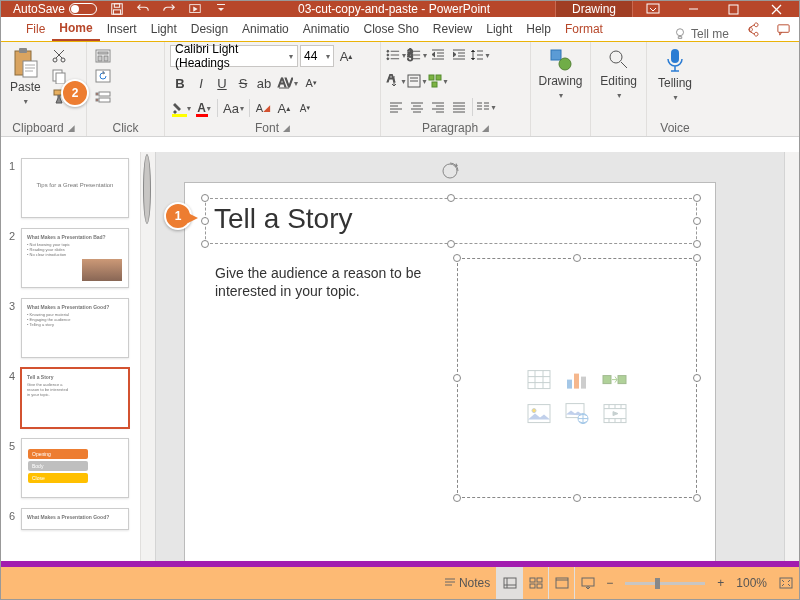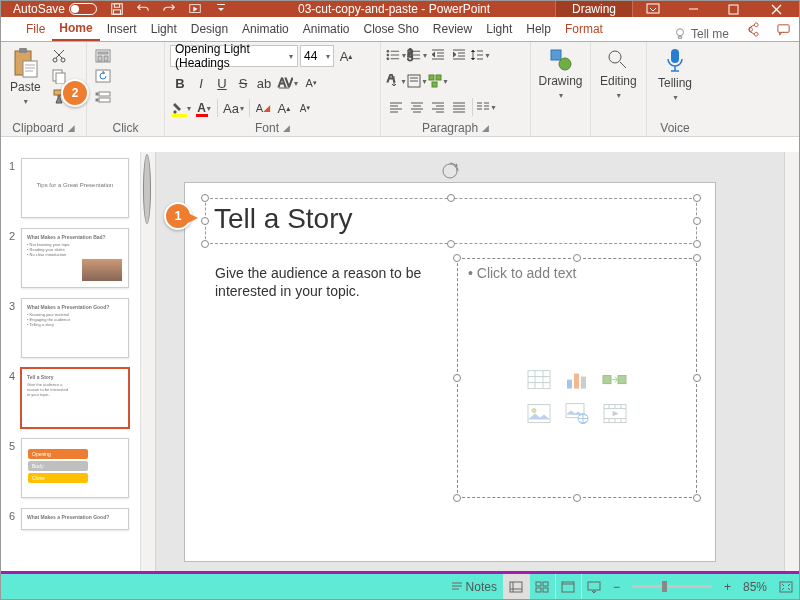--- a/index.html
+++ b/index.html
@@ -71,21 +71,21 @@
 .h-sw{left:-5px;bottom:-5px}.h-s{left:50%;bottom:-5px;margin-left:-4px}.h-se{right:-5px;bottom:-5px}
 .titletext{font-family:"Calibri Light","Segoe UI Light",sans-serif;font-size:28px;color:#333;padding:4px 8px}
 .bodytext{font-size:14px;color:#333;padding:6px 10px;line-height:1.3}
 .placeholder{font-size:14px;color:#808080;padding:6px 10px}
 .contenticons{position:absolute;left:50%;top:50%;transform:translate(-50%,-20%);display:grid;grid-template-columns:repeat(3,32px);gap:6px}
 .contenticons .ci{width:32px;height:28px;display:flex;align-items:center;justify-content:center;opacity:.55}
 
 .callout{position:absolute;width:28px;height:28px;border-radius:50%;background:#ed7d31;color:#fff;font-weight:bold;font-size:16px;display:flex;align-items:center;justify-content:center;border:2px solid #fff;box-shadow:0 1px 3px rgba(0,0,0,.3);z-index:50}
 .callout.c1::after{content:"";position:absolute;right:-8px;top:9px;border-left:10px solid #ed7d31;border-top:5px solid transparent;border-bottom:5px solid transparent}
 
-.status{position:absolute;bottom:0;left:0;right:0;height:28px;background:#5eead4;border-top:3px solid #a21caf;display:flex;align-items:center;font-size:11px;color:#555}
+.status{position:absolute;bottom:0;left:0;right:0;height:38px;background:#fdba74;border-top:6px solid #a21caf;display:flex;align-items:center;font-size:11px;color:#555}
 .status .spacer{flex:1}
 .status .sbtn{padding:0 6px;height:100%;display:flex;align-items:center;gap:3px}
 .status .vbtns{display:flex;height:100%}
 .status .vb{width:26px;display:flex;align-items:center;justify-content:center;border-left:1px solid #e1dfdd}
 .status .vb.active{background:#e1dfdd}
 .zoomslider{width:80px;height:3px;background:#c8c6c4;position:relative;margin:0 6px}
 .zoomslider::before{content:"";position:absolute;left:30px;top:-4px;width:5px;height:11px;background:#888}
 svg{display:block}
 </style>
 </head>
@@ -262,21 +262,21 @@
     </div>
     <div class="glabel">
         <span>Click</span>
       </div>
   </div>
 
   <div class="group" style="width:216px">
     <div class="gbody" style="flex-direction:column;align-items:stretch">
       <div class="fontrow">
         <div class="fontname">
-            <span>Opening Light (Headings</span>
+            <span>Calibri Light (Headings</span>
             <span class="dd">▾</span>
           </div>
         <div class="fontsize">
             <span>44</span>
             <span class="dd">▾</span>
           </div>
         <div class="tbtn" style="font-size:13px">A<sup style="font-size:8px">▴</sup></div>
       </div>
       <div class="btnrow">
         <div class="tbtn b">B</div>
@@ -456,21 +456,21 @@
             <rect x="3" y="3" width="10" height="10" fill="#5b9bd5" stroke="#2e75b6"></rect>
             <circle cx="17" cy="17" r="6" fill="#70ad47" stroke="#548235"></circle>
           </svg>
         <div class="lbl"><span>Drawing</span><br><span class="dd">▾</span></div>
       </div>
     </div>
     <div class="glabel"></div>
   </div>
 
   <div class="group" style="width:56px">
-    <div class="gbody" style="justify-content:flex-start">
+    <div class="gbody" style="justify-content:flex-end">
       <div class="vbtn">
         <svg width="26" height="26" viewBox="0 0 26 26" fill="none" stroke="#555">
             <circle cx="10" cy="10" r="6"></circle>
             <path d="M15 15l6 6"></path>
           </svg>
         <div class="lbl"><span>Editing</span><br><span class="dd">▾</span></div>
       </div>
     </div>
     <div class="glabel"></div>
   </div>
@@ -573,21 +573,20 @@
 
       <div class="textbox" style="left:272px;top:75px;width:240px;height:240px">
         <div class="handle h-nw"></div>
           <div class="handle h-n"></div>
           <div class="handle h-ne"></div>
         <div class="handle h-w"></div>
           <div class="handle h-e"></div>
         <div class="handle h-sw"></div>
           <div class="handle h-s"></div>
           <div class="handle h-se"></div>
-        <div class="placeholder">• Click to add text</div>
         <div class="contenticons">
           <div class="ci">
               <svg width="24" height="20" viewBox="0 0 24 20" fill="none" stroke="#9aa">
                 <rect x="1" y="1" width="22" height="18"></rect>
                 <line x1="1" y1="7" x2="23" y2="7"></line>
                 <line x1="1" y1="13" x2="23" y2="13"></line>
                 <line x1="8" y1="1" x2="8" y2="19"></line>
                 <line x1="16" y1="1" x2="16" y2="19"></line>
               </svg>
             </div>
@@ -681,20 +680,20 @@
         <svg width="14" height="12" viewBox="0 0 14 12" stroke="#666" fill="none">
           <rect x="1" y="1" width="12" height="8"></rect>
           <path d="M5 10l2 2 2-2"></path>
           <line x1="7" y1="9" x2="7" y2="12"></line>
         </svg>
       </div>
   </div>
   <div class="sbtn">−</div>
   <div class="zoomslider"></div>
   <div class="sbtn">+</div>
-  <div class="sbtn">85%</div>
+  <div class="sbtn">100%</div>
   <div class="sbtn">
       <svg width="14" height="12" viewBox="0 0 14 12" stroke="#666" fill="none">
         <rect x="1" y="1" width="12" height="10"></rect>
         <path d="M3 3l2 2M11 3l-2 2M3 9l2-2M11 9l-2-2"></path>
       </svg>
     </div>
 </div>
 
 </body></html>

